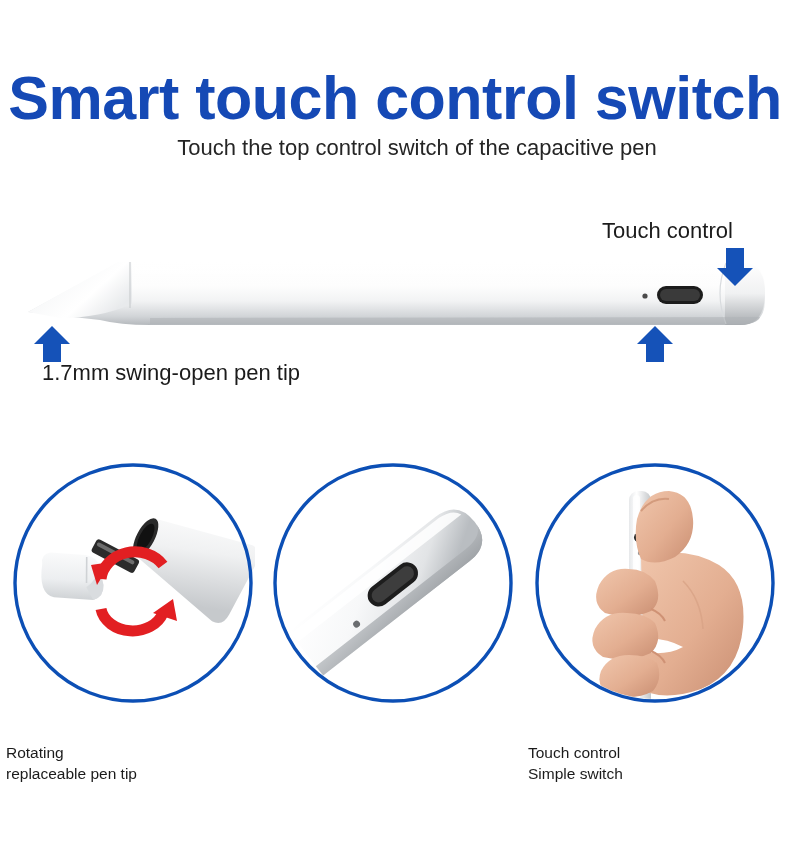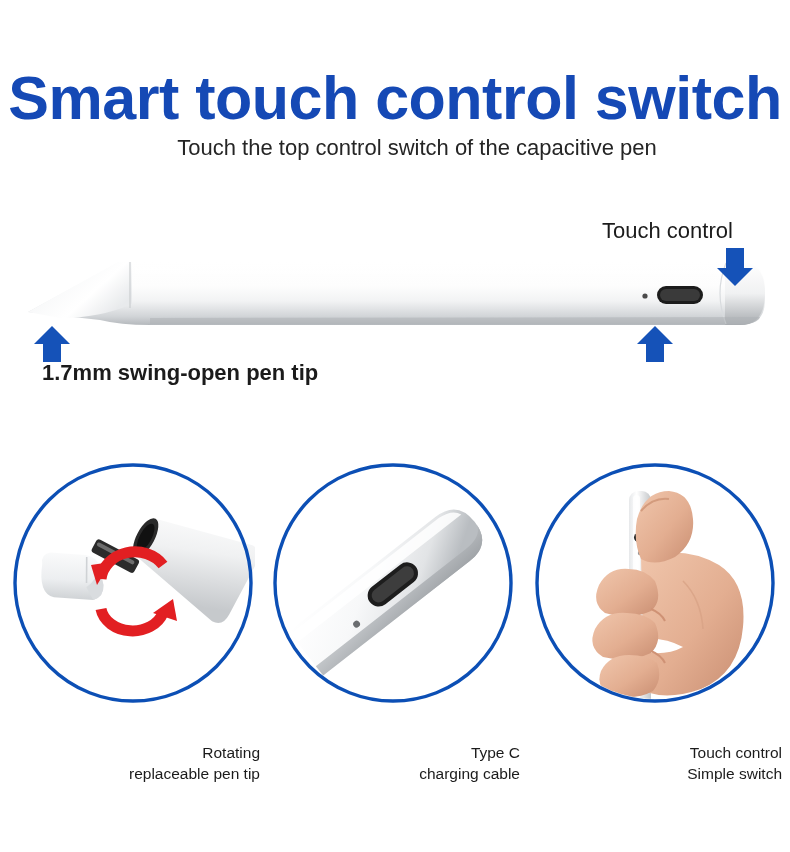--- a/index.html
+++ b/index.html
@@ -62,21 +62,21 @@
 
   .callout-label {
     position: absolute;
     font-size: 22px;
     font-weight: 400;
     color: #1b1b1b;
     white-space: nowrap;
     line-height: 1.15;
   }
   #label-touch-control { top: 18px; left: 602px; }
-  #label-pen-tip       { top: 160px; left: 42px; font-weight: bold; }
+  #label-pen-tip       { top: 160px; left: 42px; }
   #label-indicator     { top: 160px; left: 563px; }
 
   
   #features {
     position: absolute;
     top: 455px;
     left: 0;
     width: 790px;
     height: 340px;
   }
@@ -97,21 +97,21 @@
     width: 244px;
     height: 244px;
   }
   .feature-circle svg { display: block; width: 244px; height: 244px; }
 
   .feature-caption {
     position: absolute;
     top: 288px;
     left: 0;
     width: 254px;
-    text-align: right;
+    text-align: left;
     font-size: 15.5px;
     line-height: 1.33;
     color: #1b1b1b;
     white-space: pre-line;
   }
 </style>
 </head>
 <body>
 
 <div id="header">
@@ -266,22 +266,20 @@
             <rect x="92" y="112" width="58" height="22" rx="11" fill="#1d1d1d"></rect>
             <rect x="96" y="116" width="50" height="14" rx="7" fill="#3d3d3d"></rect>
 
             <circle cx="68" cy="132" r="3.4" fill="#6a6d70"></circle>
           </g>
         </g>
 
         <circle cx="122" cy="122" r="118" fill="none" stroke="#0c4fb5" stroke-width="3.4"></circle>
       </svg>
     </div>
-    <div class="feature-caption">Type C
-charging cable</div>
   </div>
 
   <div class="feature" id="feature-2">
     <div class="feature-circle">
       <svg viewBox="0 0 244 244" xmlns="http://www.w3.org/2000/svg">
         <defs>
           <clipPath id="clip3">
               <circle cx="122" cy="122" r="116"></circle>
             </clipPath>
           <linearGradient id="f3skin" x1="0" y1="0" x2="1" y2="1">

